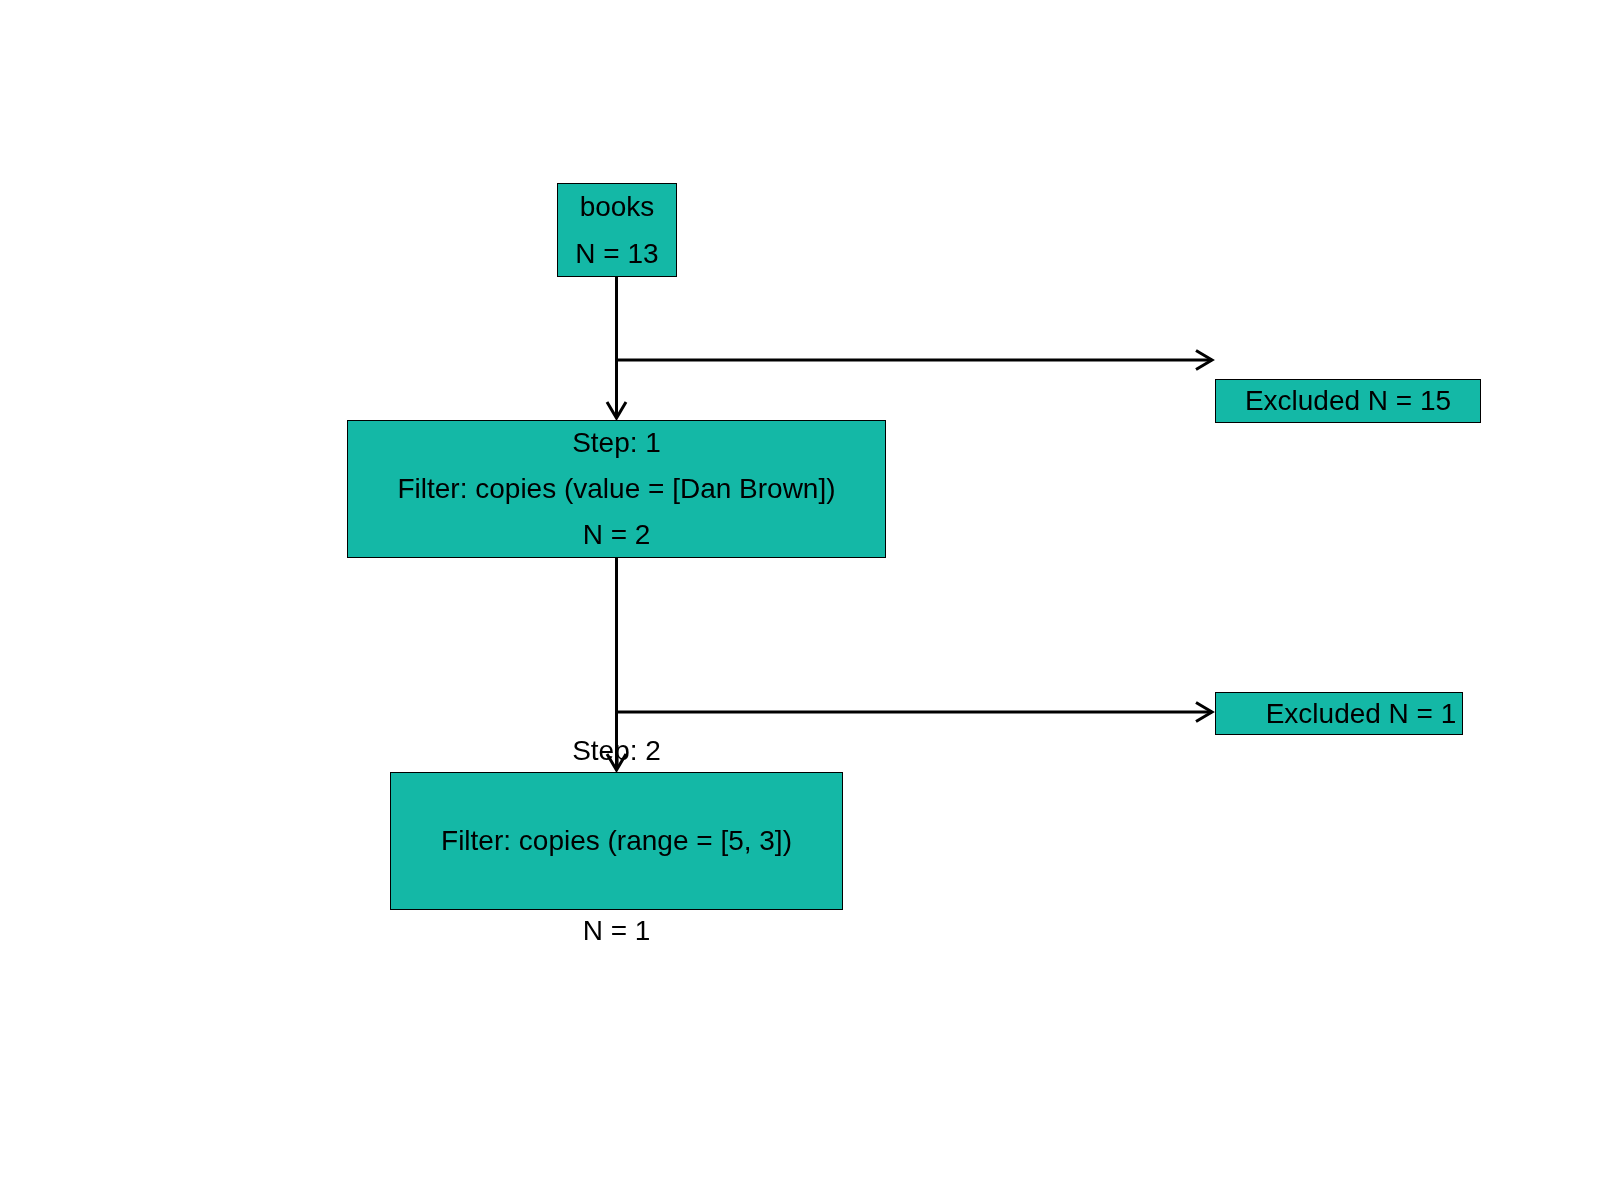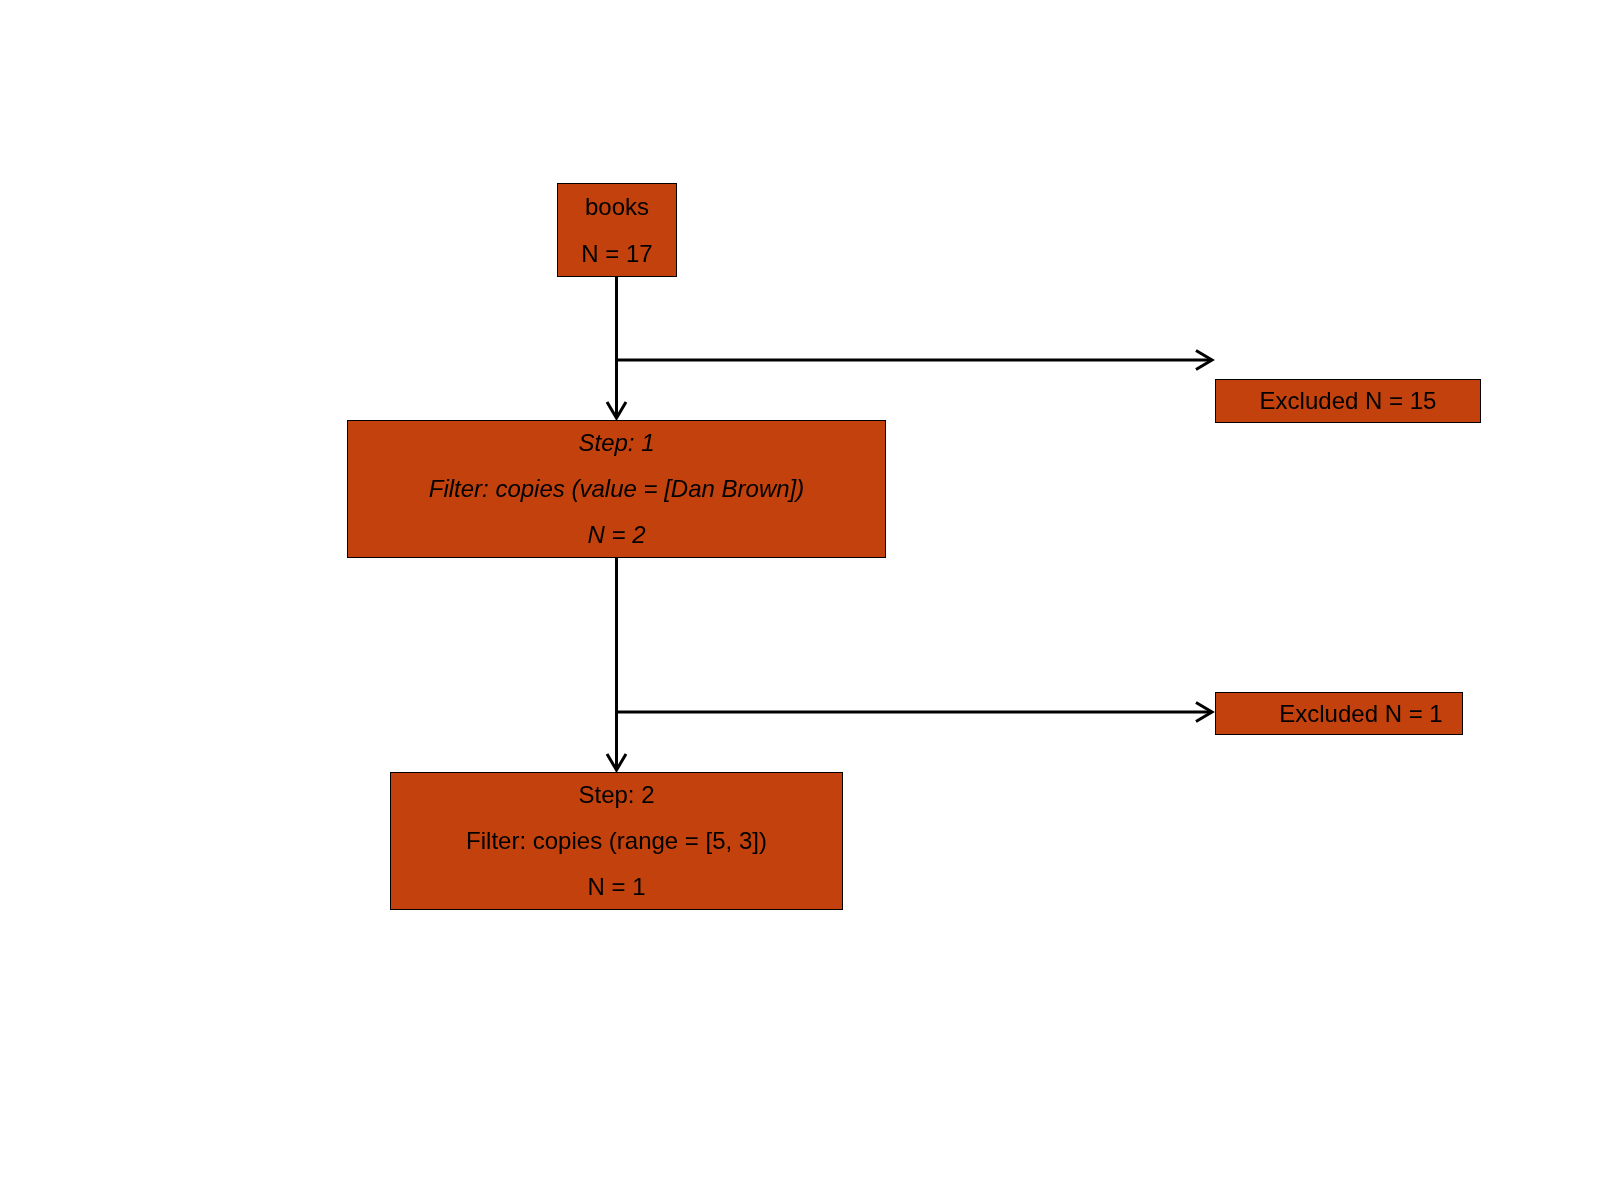--- a/index.html
+++ b/index.html
@@ -20,33 +20,33 @@
     position: absolute;
     left: 0;
     top: 0;
     width: 1600px;
     height: 1200px;
   }
   .node {
     position: absolute;
     box-sizing: border-box;
     border: 1.5px solid #000000;
-    background: #c2410c;
+    background: #14b8a6;
     display: flex;
     flex-direction: column;
     align-items: center;
     justify-content: center;
     text-align: center;
-    font-size: 24px;
+    font-size: 28px;
     line-height: 46px;
     white-space: nowrap;
   }
   .node-source   { left: 557px;  top: 183px; width: 120px; height: 94px;  line-height: 47px; }
-  .node-step1    { left: 347px;  top: 420px; width: 539px; height: 138px; font-style: italic; }
-  .node-step2    { left: 390px;  top: 772px; width: 453px; height: 138px; }
+  .node-step1    { left: 347px;  top: 420px; width: 539px; height: 138px; }
+  .node-step2    { left: 390px;  top: 772px; width: 453px; height: 138px; gap: 44px; }
   .node-excl1    { left: 1215px; top: 339px; width: 266px; height: 44px; margin-top: 40px;  }
   .node-excl2    { left: 1215px; top: 692px; width: 248px; height: 43px; padding-left: 44px;  }
   .node .txt-line { display: block; }
 </style>
 </head>
 <body>
 
 <div class="canvas">
 
   <svg class="connector-layer" viewBox="0 0 1600 1200" xmlns="http://www.w3.org/2000/svg">
@@ -67,21 +67,21 @@
     </g>
 
     <g stroke="#000000" stroke-width="3" fill="none">
       <line x1="616.5" y1="712" x2="1212" y2="712"></line>
       <polyline points="1196,702.5 1212,712 1196,721.5"></polyline>
     </g>
   </svg>
 
   <div class="node node-source">
     <span class="txt-line">books</span>
-    <span class="txt-line">N = 17</span>
+    <span class="txt-line">N = 13</span>
   </div>
 
   <div class="node node-step1">
     <span class="txt-line">Step: 1</span>
     <span class="txt-line">Filter: copies (value = [Dan Brown])</span>
     <span class="txt-line">N = 2</span>
   </div>
 
   <div class="node node-excl1">
     <span class="txt-line">Excluded N = 15</span>

